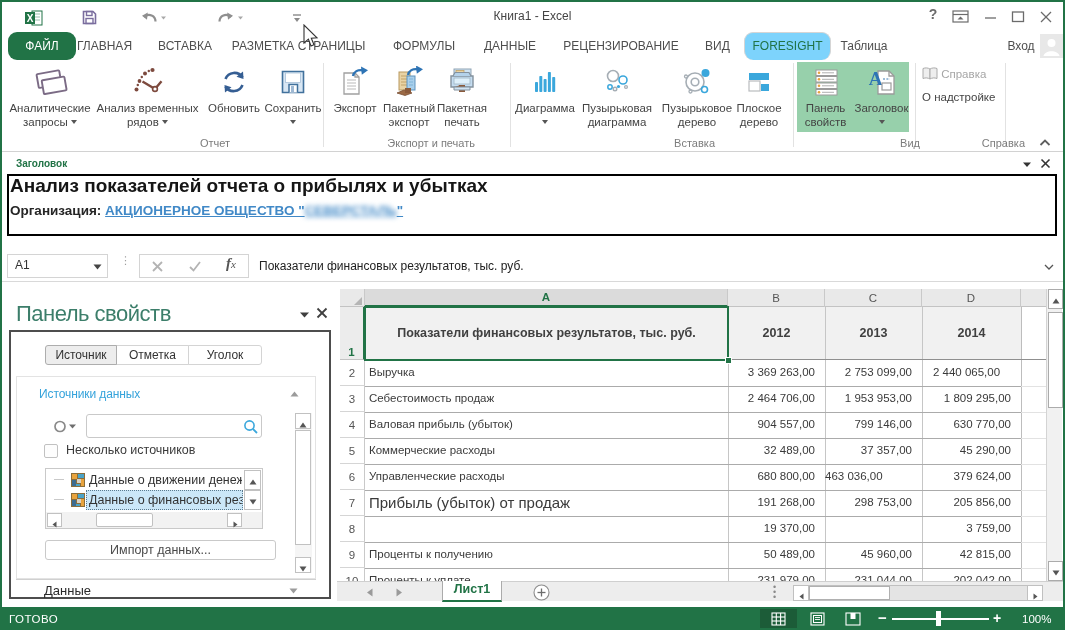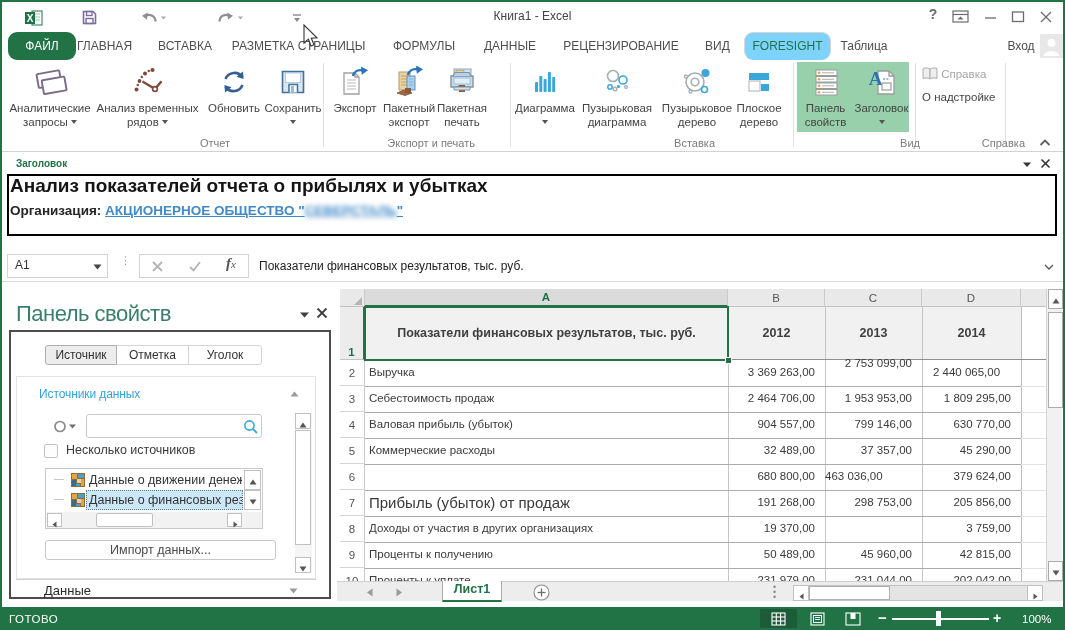--- a/index.html
+++ b/index.html
@@ -536,42 +536,42 @@
 <div class="abs" style="left:28px;top:208px;width:656px;height:1px;background:#ababab;"></div>
 <div class="abs" style="left:684px;top:208px;width:25px;height:1px;background:#e2e2e2;"></div>
 <div class="abs" style="left:28px;top:234px;width:656px;height:1px;background:#ababab;"></div>
 <div class="abs" style="left:684px;top:234px;width:25px;height:1px;background:#e2e2e2;"></div>
 <div class="abs" style="left:28px;top:260px;width:656px;height:1px;background:#ababab;"></div>
 <div class="abs" style="left:684px;top:260px;width:25px;height:1px;background:#e2e2e2;"></div>
 <div class="abs" style="left:28px;top:286px;width:656px;height:1px;background:#ababab;"></div>
 <div class="abs" style="left:684px;top:286px;width:25px;height:1px;background:#e2e2e2;"></div>
 <div class="abs" style="left:32px;top:78px;width:355px;height:26px;font-size:11.5px;color:#3a3a3a;line-height:25px;white-space:nowrap;overflow:hidden;">Выручка</div>
 <div class="abs" style="left:391px;top:78px;width:87px;height:26px;font-size:11.5px;color:#3a3a3a;text-align:right;line-height:25px;">3 369 263,00</div>
-<div class="abs" style="left:488px;top:69px;width:87px;height:26px;font-size:11.5px;color:#3a3a3a;text-align:right;line-height:25px;">2 753 099,00</div>
+<div class="abs" style="left:488px;top:78px;width:87px;height:26px;font-size:11.5px;color:#3a3a3a;text-align:right;line-height:25px;">2 753 099,00</div>
 <div class="abs" style="left:585px;top:78px;width:89px;height:26px;font-size:11.5px;color:#3a3a3a;text-align:center;line-height:25px;">2 440 065,00</div>
 <div class="abs" style="left:32px;top:104px;width:355px;height:26px;font-size:11.5px;color:#3a3a3a;line-height:25px;white-space:nowrap;overflow:hidden;">Себестоимость продаж</div>
 <div class="abs" style="left:391px;top:104px;width:87px;height:26px;font-size:11.5px;color:#3a3a3a;text-align:right;line-height:25px;">2 464 706,00</div>
 <div class="abs" style="left:488px;top:104px;width:87px;height:26px;font-size:11.5px;color:#3a3a3a;text-align:right;line-height:25px;">1 953 953,00</div>
 <div class="abs" style="left:585px;top:104px;width:89px;height:26px;font-size:11.5px;color:#3a3a3a;text-align:right;line-height:25px;">1 809 295,00</div>
 <div class="abs" style="left:32px;top:130px;width:355px;height:26px;font-size:11.5px;color:#3a3a3a;line-height:25px;white-space:nowrap;overflow:hidden;">Валовая прибыль (убыток)</div>
 <div class="abs" style="left:391px;top:130px;width:87px;height:26px;font-size:11.5px;color:#3a3a3a;text-align:right;line-height:25px;">904 557,00</div>
 <div class="abs" style="left:488px;top:130px;width:87px;height:26px;font-size:11.5px;color:#3a3a3a;text-align:right;line-height:25px;">799 146,00</div>
 <div class="abs" style="left:585px;top:130px;width:89px;height:26px;font-size:11.5px;color:#3a3a3a;text-align:right;line-height:25px;">630 770,00</div>
 <div class="abs" style="left:32px;top:156px;width:355px;height:26px;font-size:11.5px;color:#3a3a3a;line-height:25px;white-space:nowrap;overflow:hidden;">Коммерческие расходы</div>
 <div class="abs" style="left:391px;top:156px;width:87px;height:26px;font-size:11.5px;color:#3a3a3a;text-align:right;line-height:25px;">32 489,00</div>
 <div class="abs" style="left:488px;top:156px;width:87px;height:26px;font-size:11.5px;color:#3a3a3a;text-align:right;line-height:25px;">37 357,00</div>
 <div class="abs" style="left:585px;top:156px;width:89px;height:26px;font-size:11.5px;color:#3a3a3a;text-align:right;line-height:25px;">45 290,00</div>
+<div class="abs" style="left:32px;top:182px;width:355px;height:26px;font-size:11.5px;color:#3a3a3a;line-height:25px;white-space:nowrap;overflow:hidden;">Управленческие расходы</div>
 <div class="abs" style="left:391px;top:182px;width:87px;height:26px;font-size:11.5px;color:#3a3a3a;text-align:right;line-height:25px;">680 800,00</div>
 <div class="abs" style="left:488px;top:182px;width:87px;height:26px;font-size:11.5px;color:#3a3a3a;text-align:left;line-height:25px;">463 036,00</div>
 <div class="abs" style="left:585px;top:182px;width:89px;height:26px;font-size:11.5px;color:#3a3a3a;text-align:right;line-height:25px;">379 624,00</div>
 <div class="abs" style="left:32px;top:208px;width:355px;height:26px;font-size:15px;color:#3a3a3a;line-height:25px;white-space:nowrap;overflow:hidden;">Прибыль (убыток) от продаж</div>
 <div class="abs" style="left:391px;top:208px;width:87px;height:26px;font-size:11.5px;color:#3a3a3a;text-align:right;line-height:25px;">191 268,00</div>
 <div class="abs" style="left:488px;top:208px;width:87px;height:26px;font-size:11.5px;color:#3a3a3a;text-align:right;line-height:25px;">298 753,00</div>
 <div class="abs" style="left:585px;top:208px;width:89px;height:26px;font-size:11.5px;color:#3a3a3a;text-align:right;line-height:25px;">205 856,00</div>
-<div class="abs" style="left:32px;top:234px;width:355px;height:26px;font-size:11.5px;color:#3a3a3a;line-height:25px;white-space:nowrap;overflow:hidden;">Доходы от участия в других организациях</div>
 <div class="abs" style="left:391px;top:234px;width:87px;height:26px;font-size:11.5px;color:#3a3a3a;text-align:right;line-height:25px;">19 370,00</div>
 <div class="abs" style="left:585px;top:234px;width:89px;height:26px;font-size:11.5px;color:#3a3a3a;text-align:right;line-height:25px;padding-left:44px;">3 759,00</div>
 <div class="abs" style="left:32px;top:260px;width:355px;height:26px;font-size:11.5px;color:#3a3a3a;line-height:25px;white-space:nowrap;overflow:hidden;">Проценты к получению</div>
 <div class="abs" style="left:391px;top:260px;width:87px;height:26px;font-size:11.5px;color:#3a3a3a;text-align:right;line-height:25px;">50 489,00</div>
 <div class="abs" style="left:488px;top:260px;width:87px;height:26px;font-size:11.5px;color:#3a3a3a;text-align:right;line-height:25px;">45 960,00</div>
 <div class="abs" style="left:585px;top:260px;width:89px;height:26px;font-size:11.5px;color:#3a3a3a;text-align:right;line-height:25px;">42 815,00</div>
 <div class="abs" style="left:32px;top:286px;width:355px;height:26px;font-size:11.5px;color:#3a3a3a;line-height:25px;white-space:nowrap;overflow:hidden;">Проценты к уплате</div>
 <div class="abs" style="left:391px;top:286px;width:87px;height:26px;font-size:11.5px;color:#3a3a3a;text-align:right;line-height:25px;">231 979,00</div>
 <div class="abs" style="left:488px;top:286px;width:87px;height:26px;font-size:11.5px;color:#3a3a3a;text-align:right;line-height:25px;">231 044,00</div>
 <div class="abs" style="left:585px;top:286px;width:89px;height:26px;font-size:11.5px;color:#3a3a3a;text-align:right;line-height:25px;">202 042,00</div>

